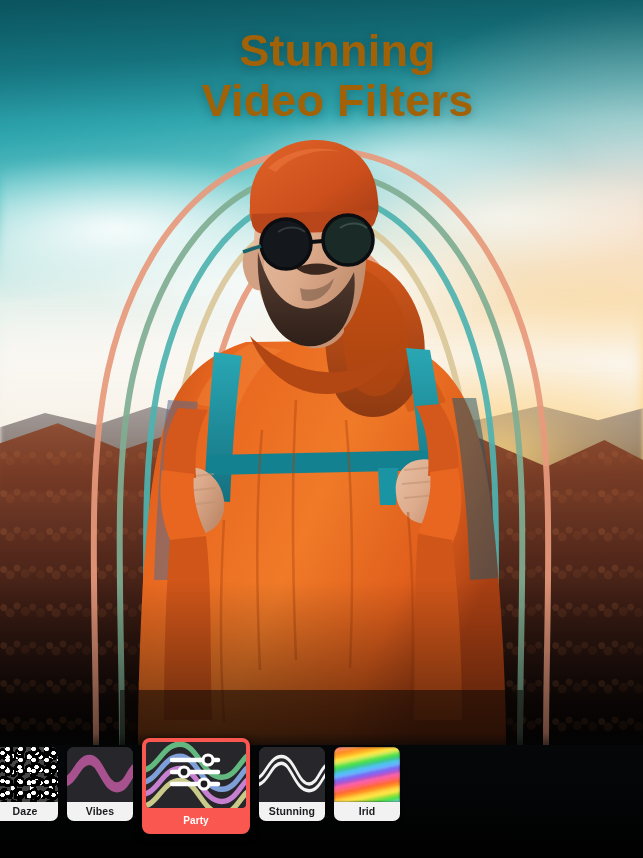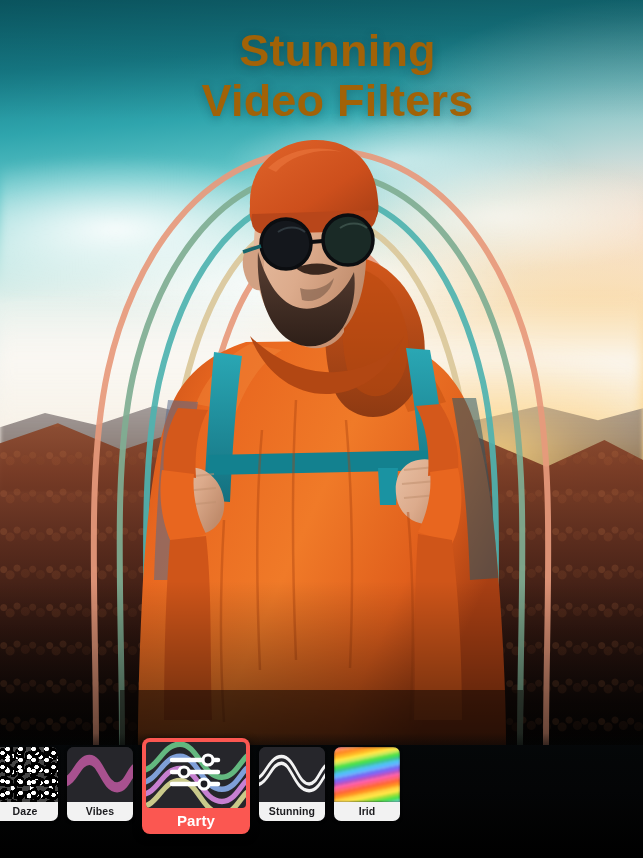--- a/index.html
+++ b/index.html
@@ -143,21 +143,21 @@
   .card.selected{
     width:100px;margin-top:-9px;
     border-radius:8px;
     background:var(--accent,#fb5751);
     padding:4px 4px 0 4px;
     box-shadow:0 2px 8px rgba(0,0,0,.7);
   }
   .card.selected .thumb{height:66px;border-radius:4px;}
   .card.selected .label{
     background:transparent;color:#fff;
-    height:26px;line-height:26px;font-size:15px;font-weight:600;
+    height:26px;line-height:26px;font-size:10px;font-weight:600;
   }
 
   
   .wave-svg{position:absolute;inset:0;width:100%;height:100%;}
   .noise{
     position:absolute;inset:0;
     background-color:#5c5c5c;
     background-image:
       radial-gradient(circle at 20% 18%, #fff 0 2.2px, #0a0a0a 2.6px 5px, rgba(0,0,0,0) 5.4px),
       radial-gradient(circle at 62% 44%, #f2f2f2 0 2px, #111 2.4px 4.6px, rgba(0,0,0,0) 5px),

